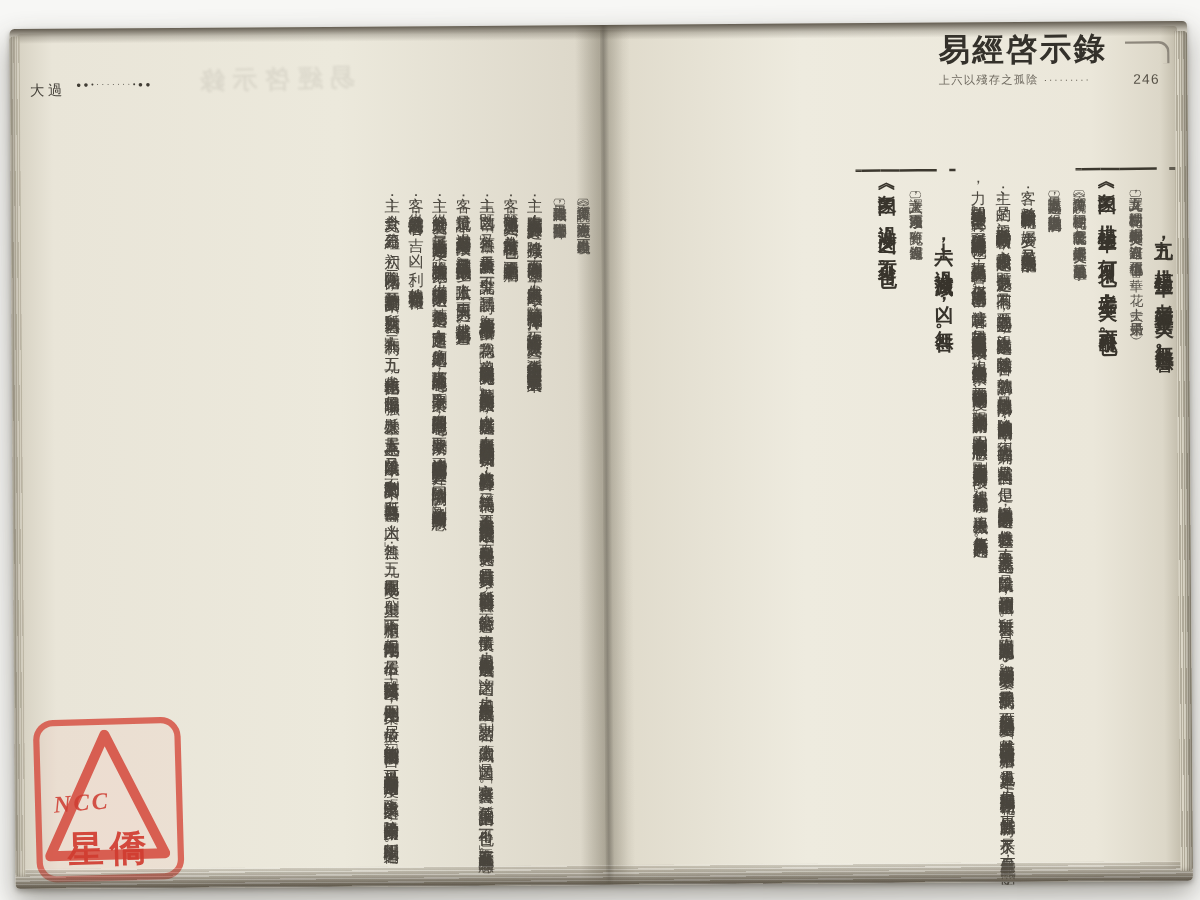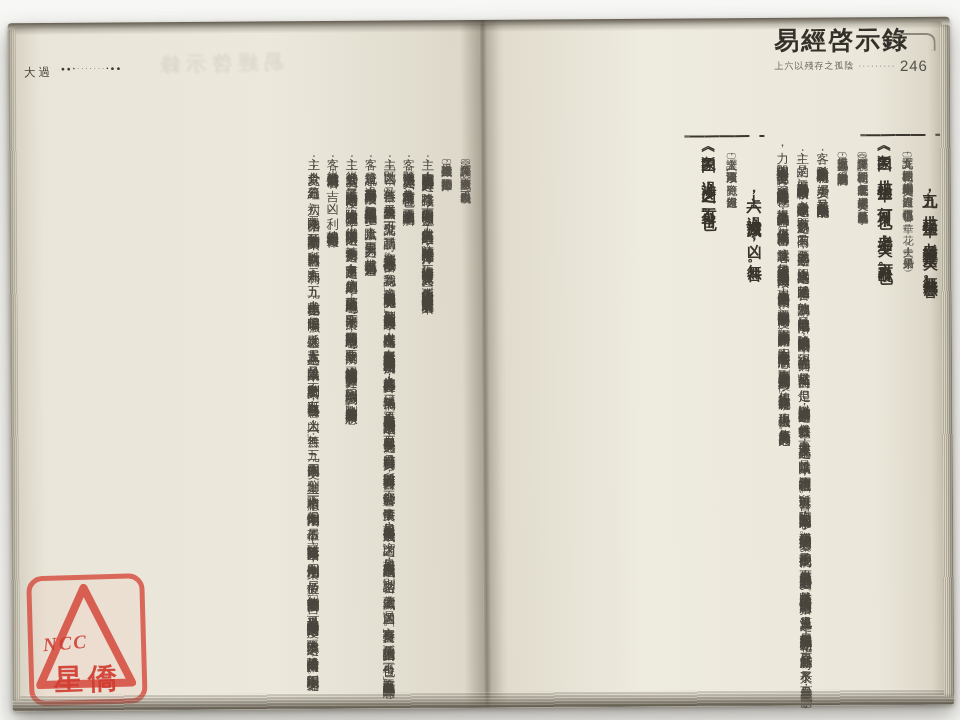--- a/index.html
+++ b/index.html
@@ -30,21 +30,21 @@
         background:linear-gradient(to right, rgba(90,83,68,0) 0%, rgba(90,83,68,0.30) 45%, rgba(50,45,36,0.42) 52%, rgba(90,83,68,0.22) 62%, rgba(90,83,68,0) 100%);}
   
   .rp-header{position:absolute;top:6px;right:14px;text-align:left;}
   .rp-title{font-family:"Liberation Sans","DejaVu Sans",sans-serif;font-weight:bold;
         font-size:25px;letter-spacing:2px;color:#34312b;line-height:1;}
   .title-flourish{position:absolute;right:-8px;top:6px;width:34px;height:16px;
         border-top:2px solid #8d877c;border-right:2px solid #8d877c;border-top-right-radius:9px;}
   .rp-subrow{margin-top:5px;font-family:"Liberation Sans","DejaVu Sans",sans-serif;
         font-size:9px;color:#6e695f;display:flex;align-items:center;gap:4px;letter-spacing:1px;}
   .leader{font-size:8px;letter-spacing:1.5px;color:#595449;}
-  .pageno{font-size:15px;color:#555046;}
+  .pageno{font-size:11px;color:#555046;margin-left:30px;}
   .lp-header{position:absolute;top:38px;left:10px;font-size:11.5px;color:#45413a;
         letter-spacing:3px;display:flex;gap:8px;}
   .lp-dots{font-size:6.5px;letter-spacing:2px;color:#403c34;}
   .bleed{position:absolute;top:24px;left:140px;font-family:"Liberation Sans",sans-serif;
         font-weight:bold;font-size:20px;letter-spacing:6px;color:#5a564c;opacity:0.10;
         transform:scaleX(-1) rotate(1deg);filter:blur(1px);}
   
   .vtext{position:absolute;writing-mode:vertical-rl;text-orientation:upright;overflow:hidden;}
   .lp-content{top:118px;left:12px;width:452px;height:572px;transform:rotate(0.5deg);}
   .rp-content{top:116px;left:488px;width:444px;height:574px;}

